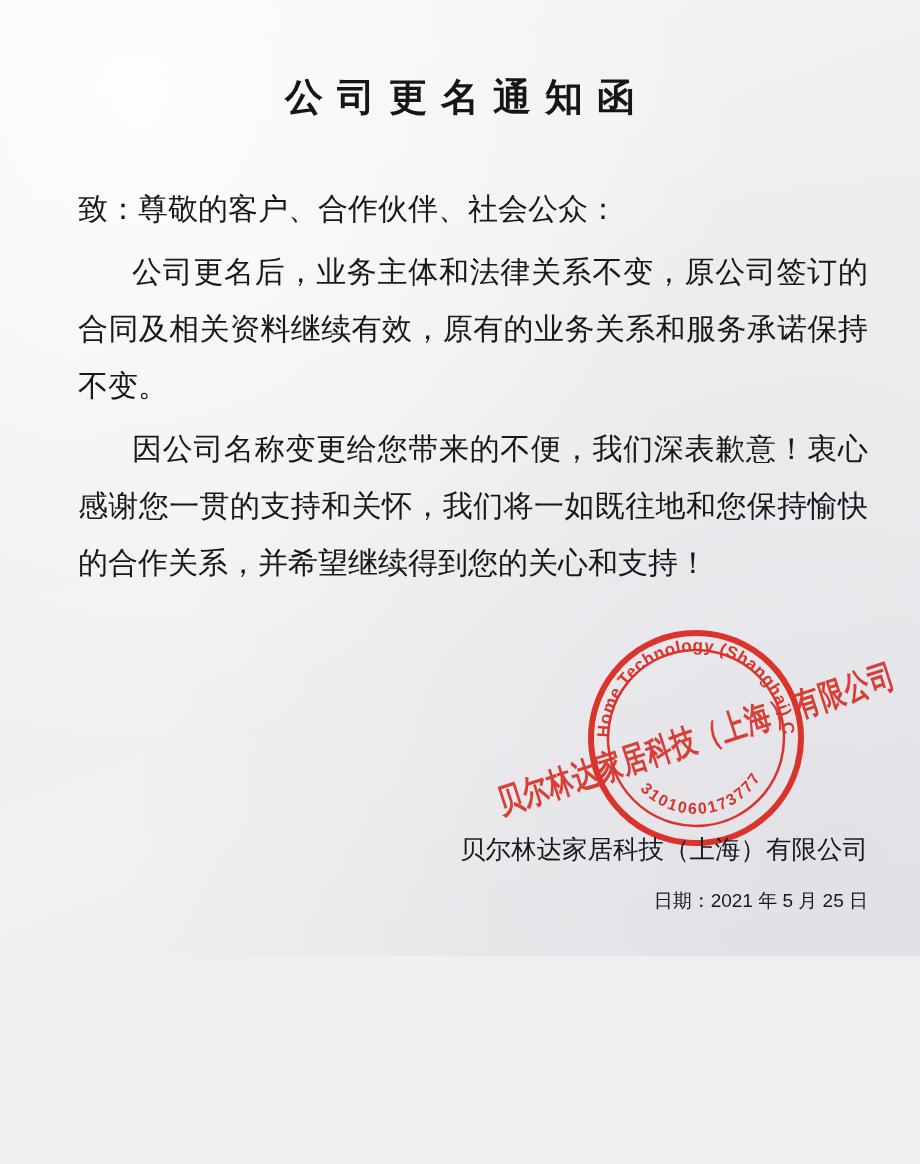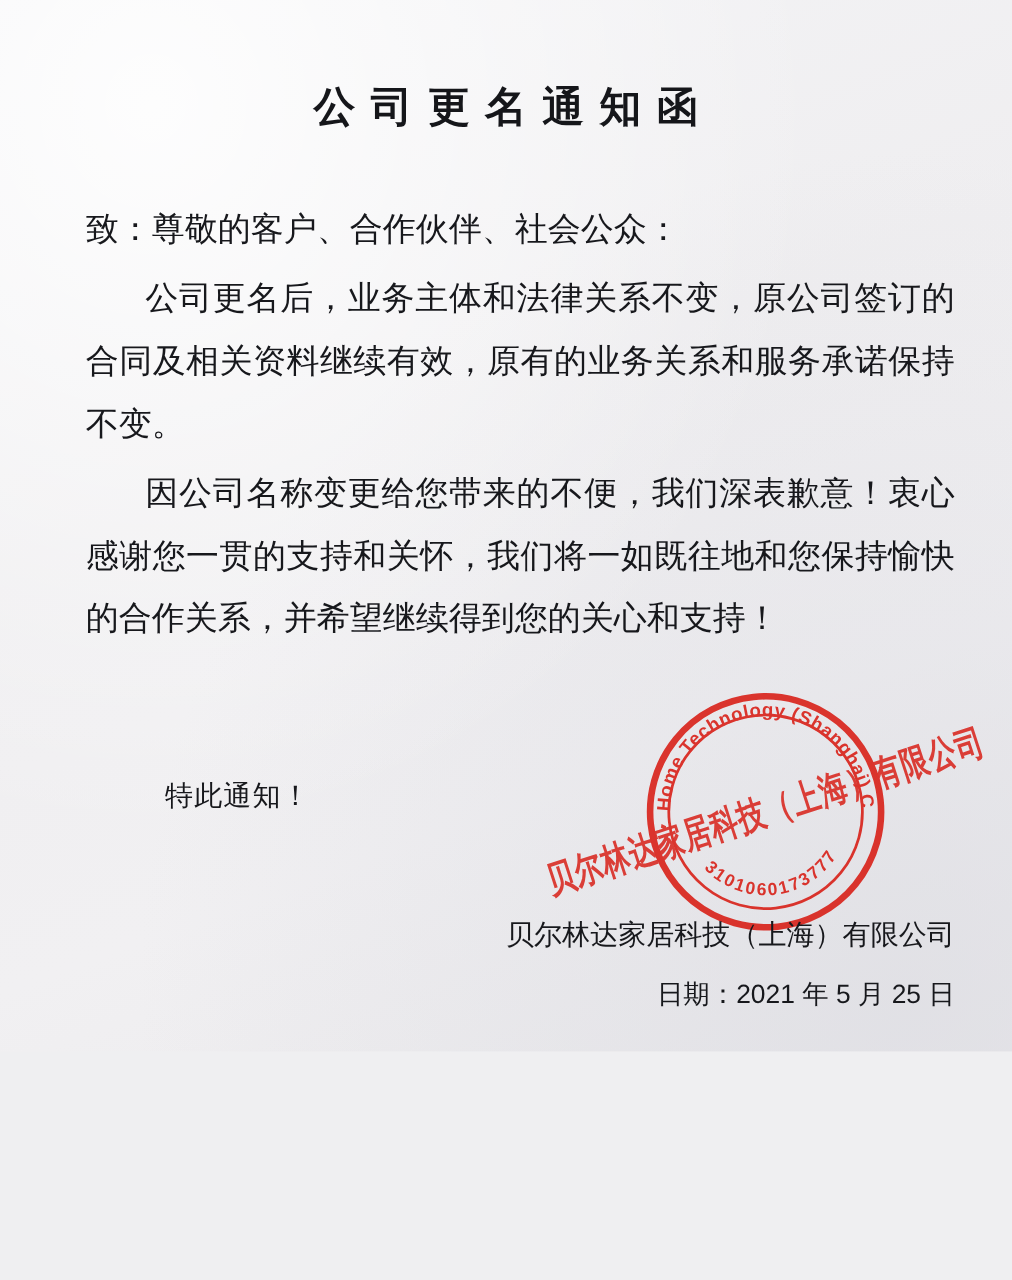--- a/index.html
+++ b/index.html
@@ -78,21 +78,21 @@
     font-size: 25.5px;
     color: #17181c;
     font-weight: 500;
   }
   .sign-date {
     position: absolute;
     top: 888px;
     left: 0;
     width: 868px;
     text-align: right;
-    font-size: 24px;
+    font-size: 19px;
     color: #17181c;
     font-weight: 500;
   }
 
   
   .stamp {
     position: absolute;
     left: 585px;
     top: 627px;
     width: 222px;
@@ -130,21 +130,20 @@
   <div class="paper-shade"></div>
 
   <div class="doc-title">公司更名通知函</div>
 
   <div class="body-text">
     <p class="para">致：尊敬的客户、合作伙伴、社会公众：</p>
     <p class="para indent">公司更名后，业务主体和法律关系不变，原公司签订的合同及相关资料继续有效，原有的业务关系和服务承诺保持不变。</p>
     <p class="para indent">因公司名称变更给您带来的不便，我们深表歉意！衷心感谢您一贯的支持和关怀，我们将一如既往地和您保持愉快的合作关系，并希望继续得到您的关心和支持！</p>
   </div>
 
-  <div class="notice-line">特此通知！</div>
 
   <div class="stamp">
     <svg width="222" height="222" viewBox="0 0 222 222" xmlns="http://www.w3.org/2000/svg">
       <defs>
         <path id="arcTop" d="M 24,111 A 87,87 0 0 1 198,111"></path>
         <path id="arcBottom" d="M 35,111 A 76,76 0 0 0 187,111"></path>
       </defs>
       <circle cx="111" cy="111" r="105" fill="none" stroke="#d9251d" stroke-width="6"></circle>
       <circle cx="111" cy="111" r="88" fill="none" stroke="#d9251d" stroke-width="2.5"></circle>
       <text font-family="'Liberation Sans', sans-serif" font-size="17" font-weight="bold" fill="#d9251d" letter-spacing="0.5">

